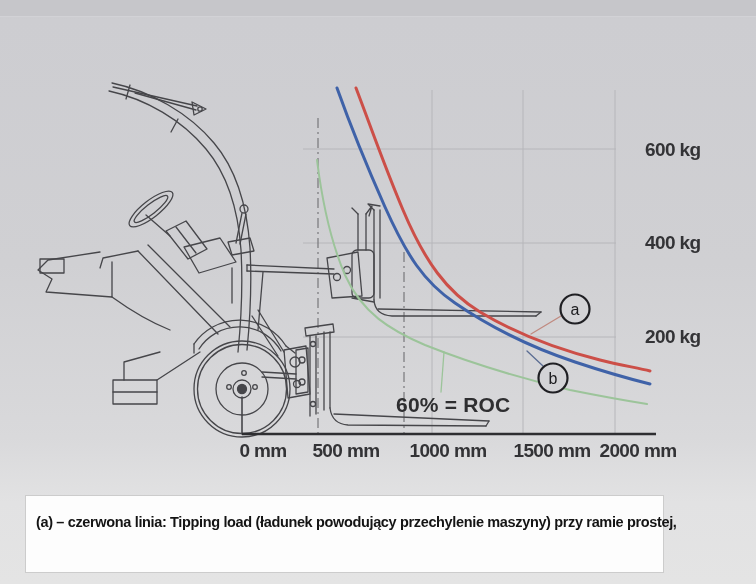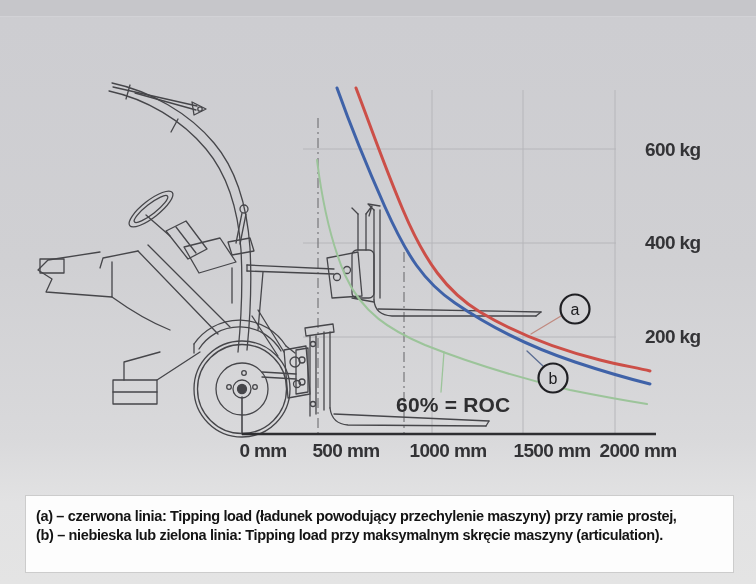--- a/index.html
+++ b/index.html
@@ -4,23 +4,23 @@
 <style>
   html,body{margin:0;padding:0;}
   .canvas{
     position:relative;width:756px;height:584px;overflow:hidden;
     background:linear-gradient(180deg,#cbcbcf 0,#cdcdd1 20px,#d0d0d3 45%,#d9d9db 75%,#e2e2e3 86%,#e4e4e4 100%);
     font-family:"Liberation Sans",sans-serif;
   }
   .top-strip{position:absolute;left:0;top:0;width:756px;height:16px;background:#c6c6ca;border-bottom:1px solid #d2d2d6;}
   svg{position:absolute;left:0;top:0;}
   .note-box{
-    position:absolute;left:25px;top:495px;width:709px;height:78px;
+    position:absolute;left:25px;top:495px;width:639px;height:78px;
     background:#fdfdfd;border:1px solid #cccccc;box-sizing:border-box;
-    padding:11px 0 0 10px;
+    padding:17px 0 0 10px;
   }
   .note-line{
     font-size:14.5px;font-weight:700;color:#141414;letter-spacing:-0.35px;
     line-height:19px;white-space:nowrap;
   }
   text{font-family:"Liberation Sans",sans-serif;}
   .axis-label{font-size:19px;font-weight:600;fill:#333336;letter-spacing:-0.6px;}
   .roc-label{font-size:21px;font-weight:600;fill:#2e2e30;letter-spacing:0.2px;}
   .marker-letter{font-size:16px;font-weight:500;fill:#1b1b1e;}
 </style>
@@ -189,15 +189,14 @@
       <text class="axis-label" x="263" y="457" text-anchor="middle">0 mm</text>
       <text class="axis-label" x="346" y="457" text-anchor="middle">500 mm</text>
       <text class="axis-label" x="448" y="457" text-anchor="middle">1000 mm</text>
       <text class="axis-label" x="552" y="457" text-anchor="middle">1500 mm</text>
       <text class="axis-label" x="638" y="457" text-anchor="middle">2000 mm</text>
     </g>
   </svg>
 
   <div class="note-box">
     <div class="note-line">(a) – czerwona linia: Tipping load (ładunek powodujący przechylenie maszyny) przy ramie prostej,</div>
-    <div class="note-line">(b) – niebieska lub zielona linia: Tipping load przy maksymalnym skręcie maszyny (articulation).</div>
   </div>
 </div>
 
 </body></html>

